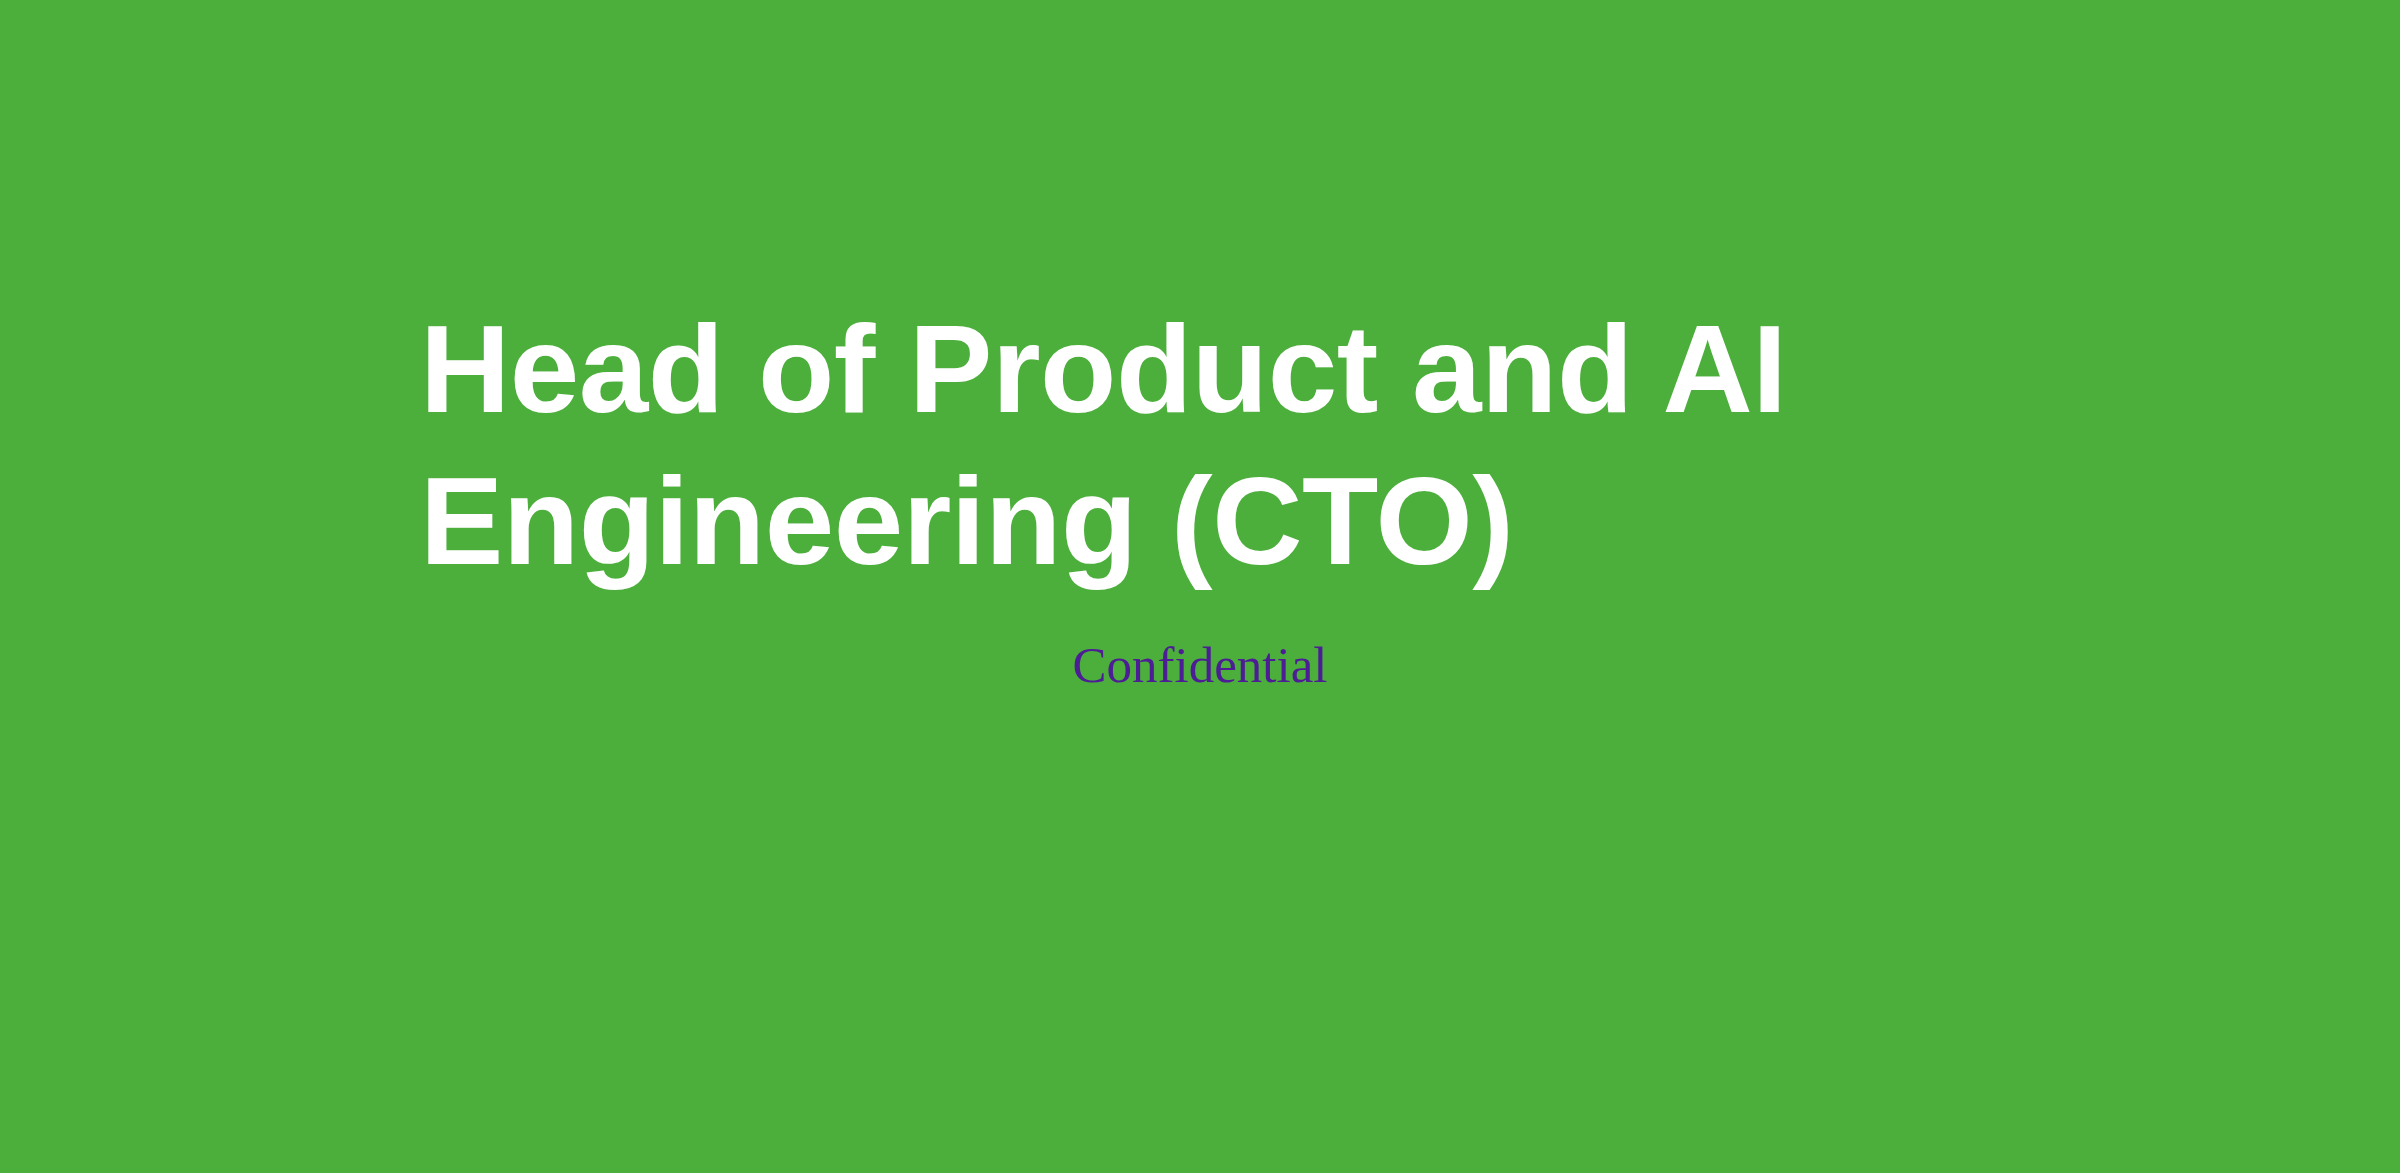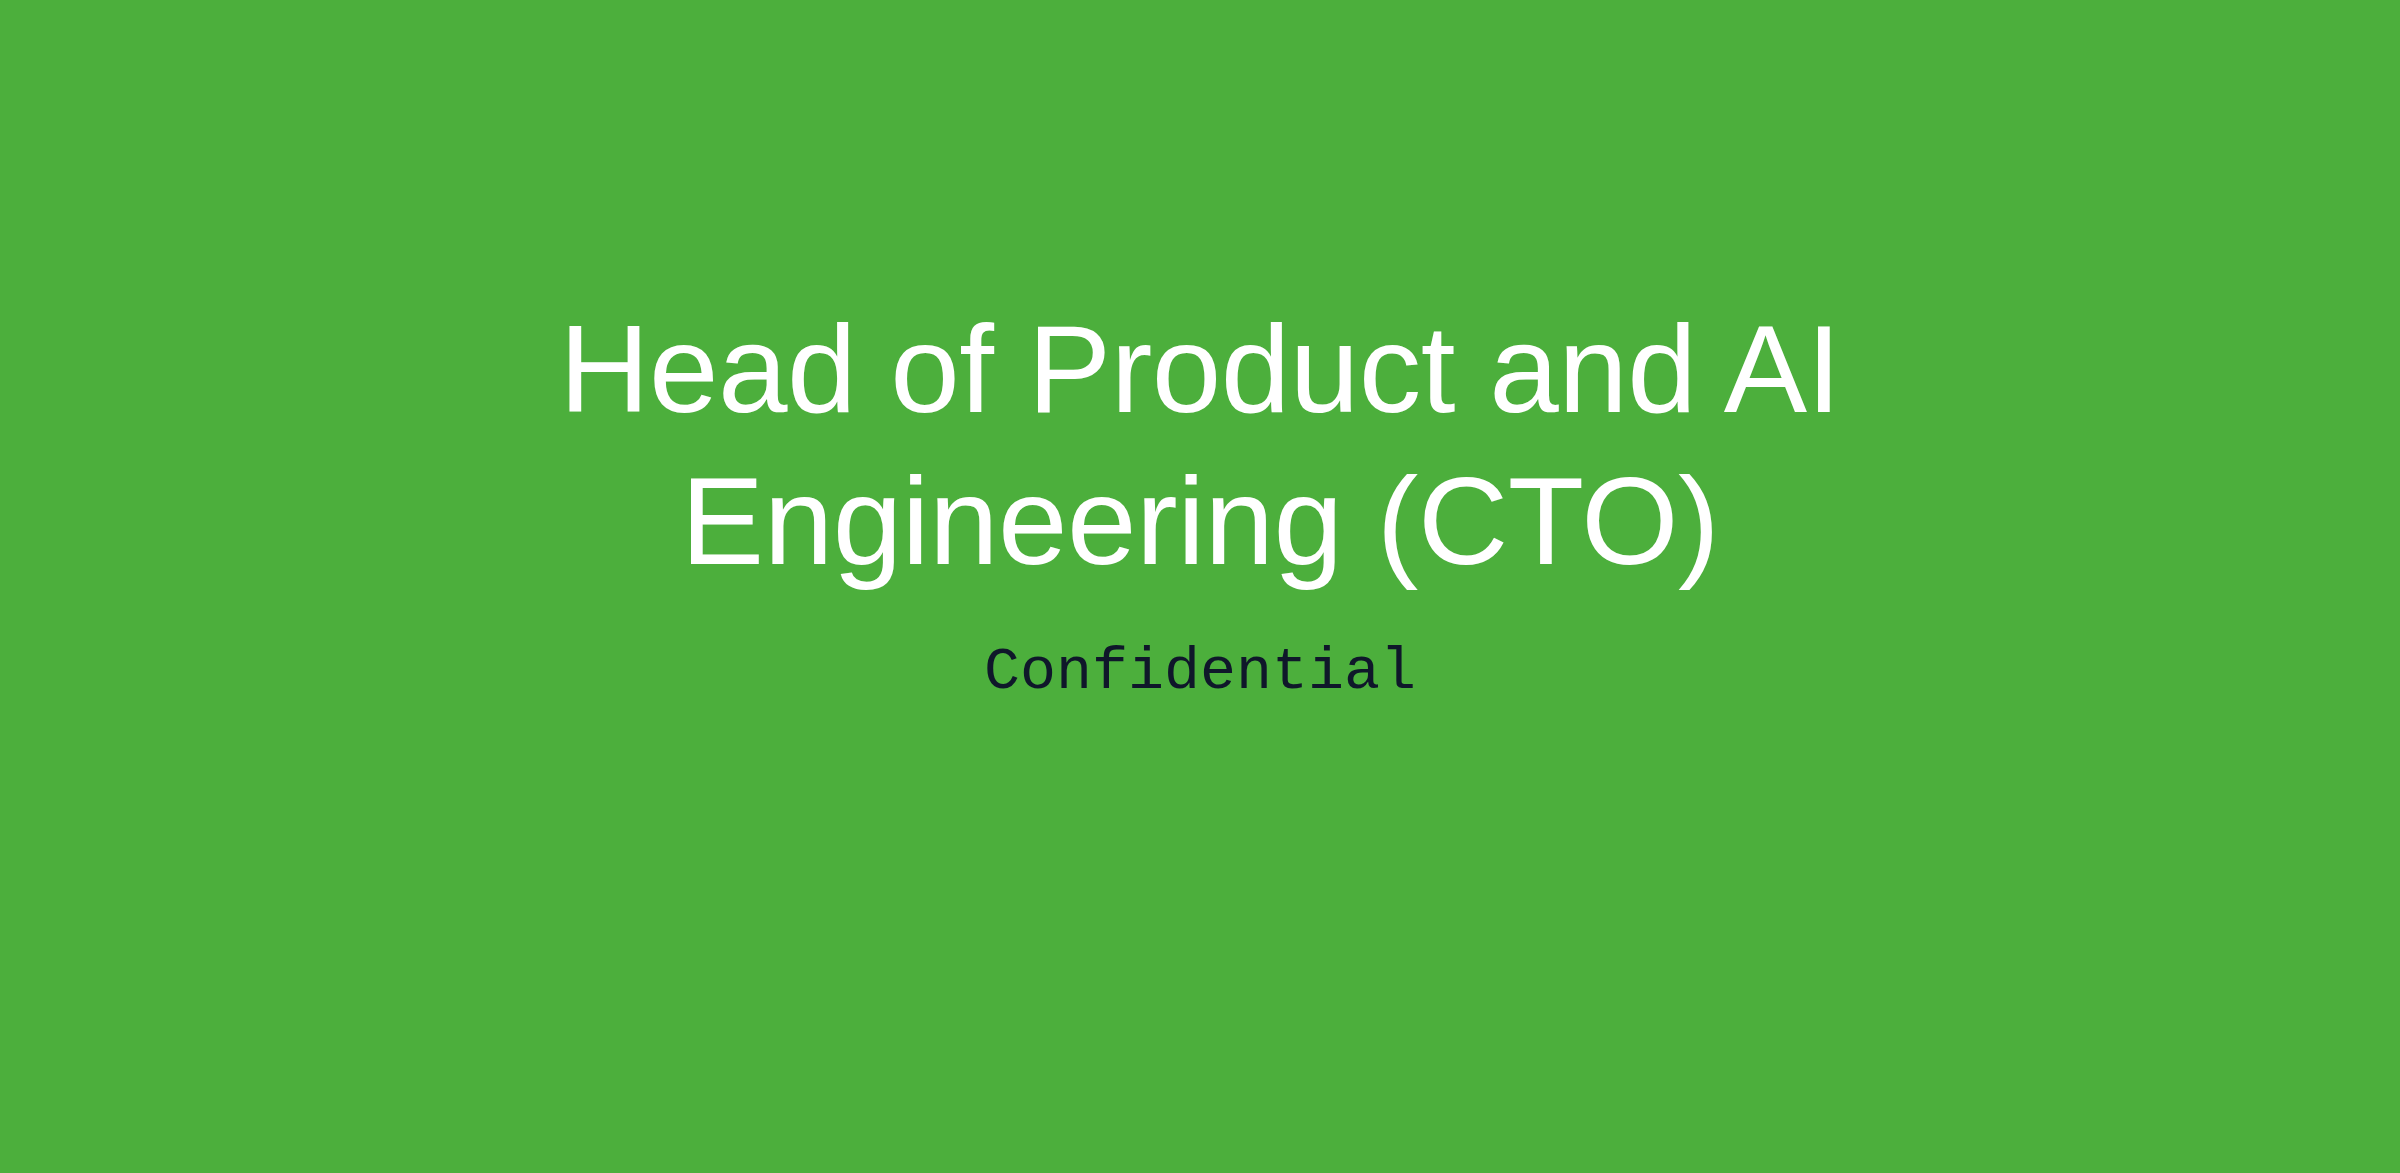--- a/index.html
+++ b/index.html
@@ -37,38 +37,38 @@
     flex-direction: column;
     align-items: center;
     justify-content: center;
     padding-bottom: 170px;
     box-sizing: border-box;
   }
 
   .card-title {
     display: block;
     max-width: 1560px;
-    margin: 7px;
+    margin: 0;
     color: #FFFFFF;
     font-family: "Liberation Sans", sans-serif;
     font-size: 125px;
-    font-weight: 400;
+    font-weight: 700;
     line-height: 152px;
     letter-spacing: -0.5px;
-    text-align: center;
+    text-align: left;
     white-space: normal;
   }
 
   .card-subtitle {
     display: block;
     margin: 0;
     padding-top: 22px;
-    color: #0f172a;
-    font-family: Liberation Mono, monospace;
-    font-size: 60px;
+    color: #4c1d95;
+    font-family: Liberation Serif, serif;
+    font-size: 51px;
     font-weight: 400;
     line-height: 92px;
     letter-spacing: 0px;
     text-align: center;
     white-space: nowrap;
   }
 </style>
 </head>
 <body>
 

